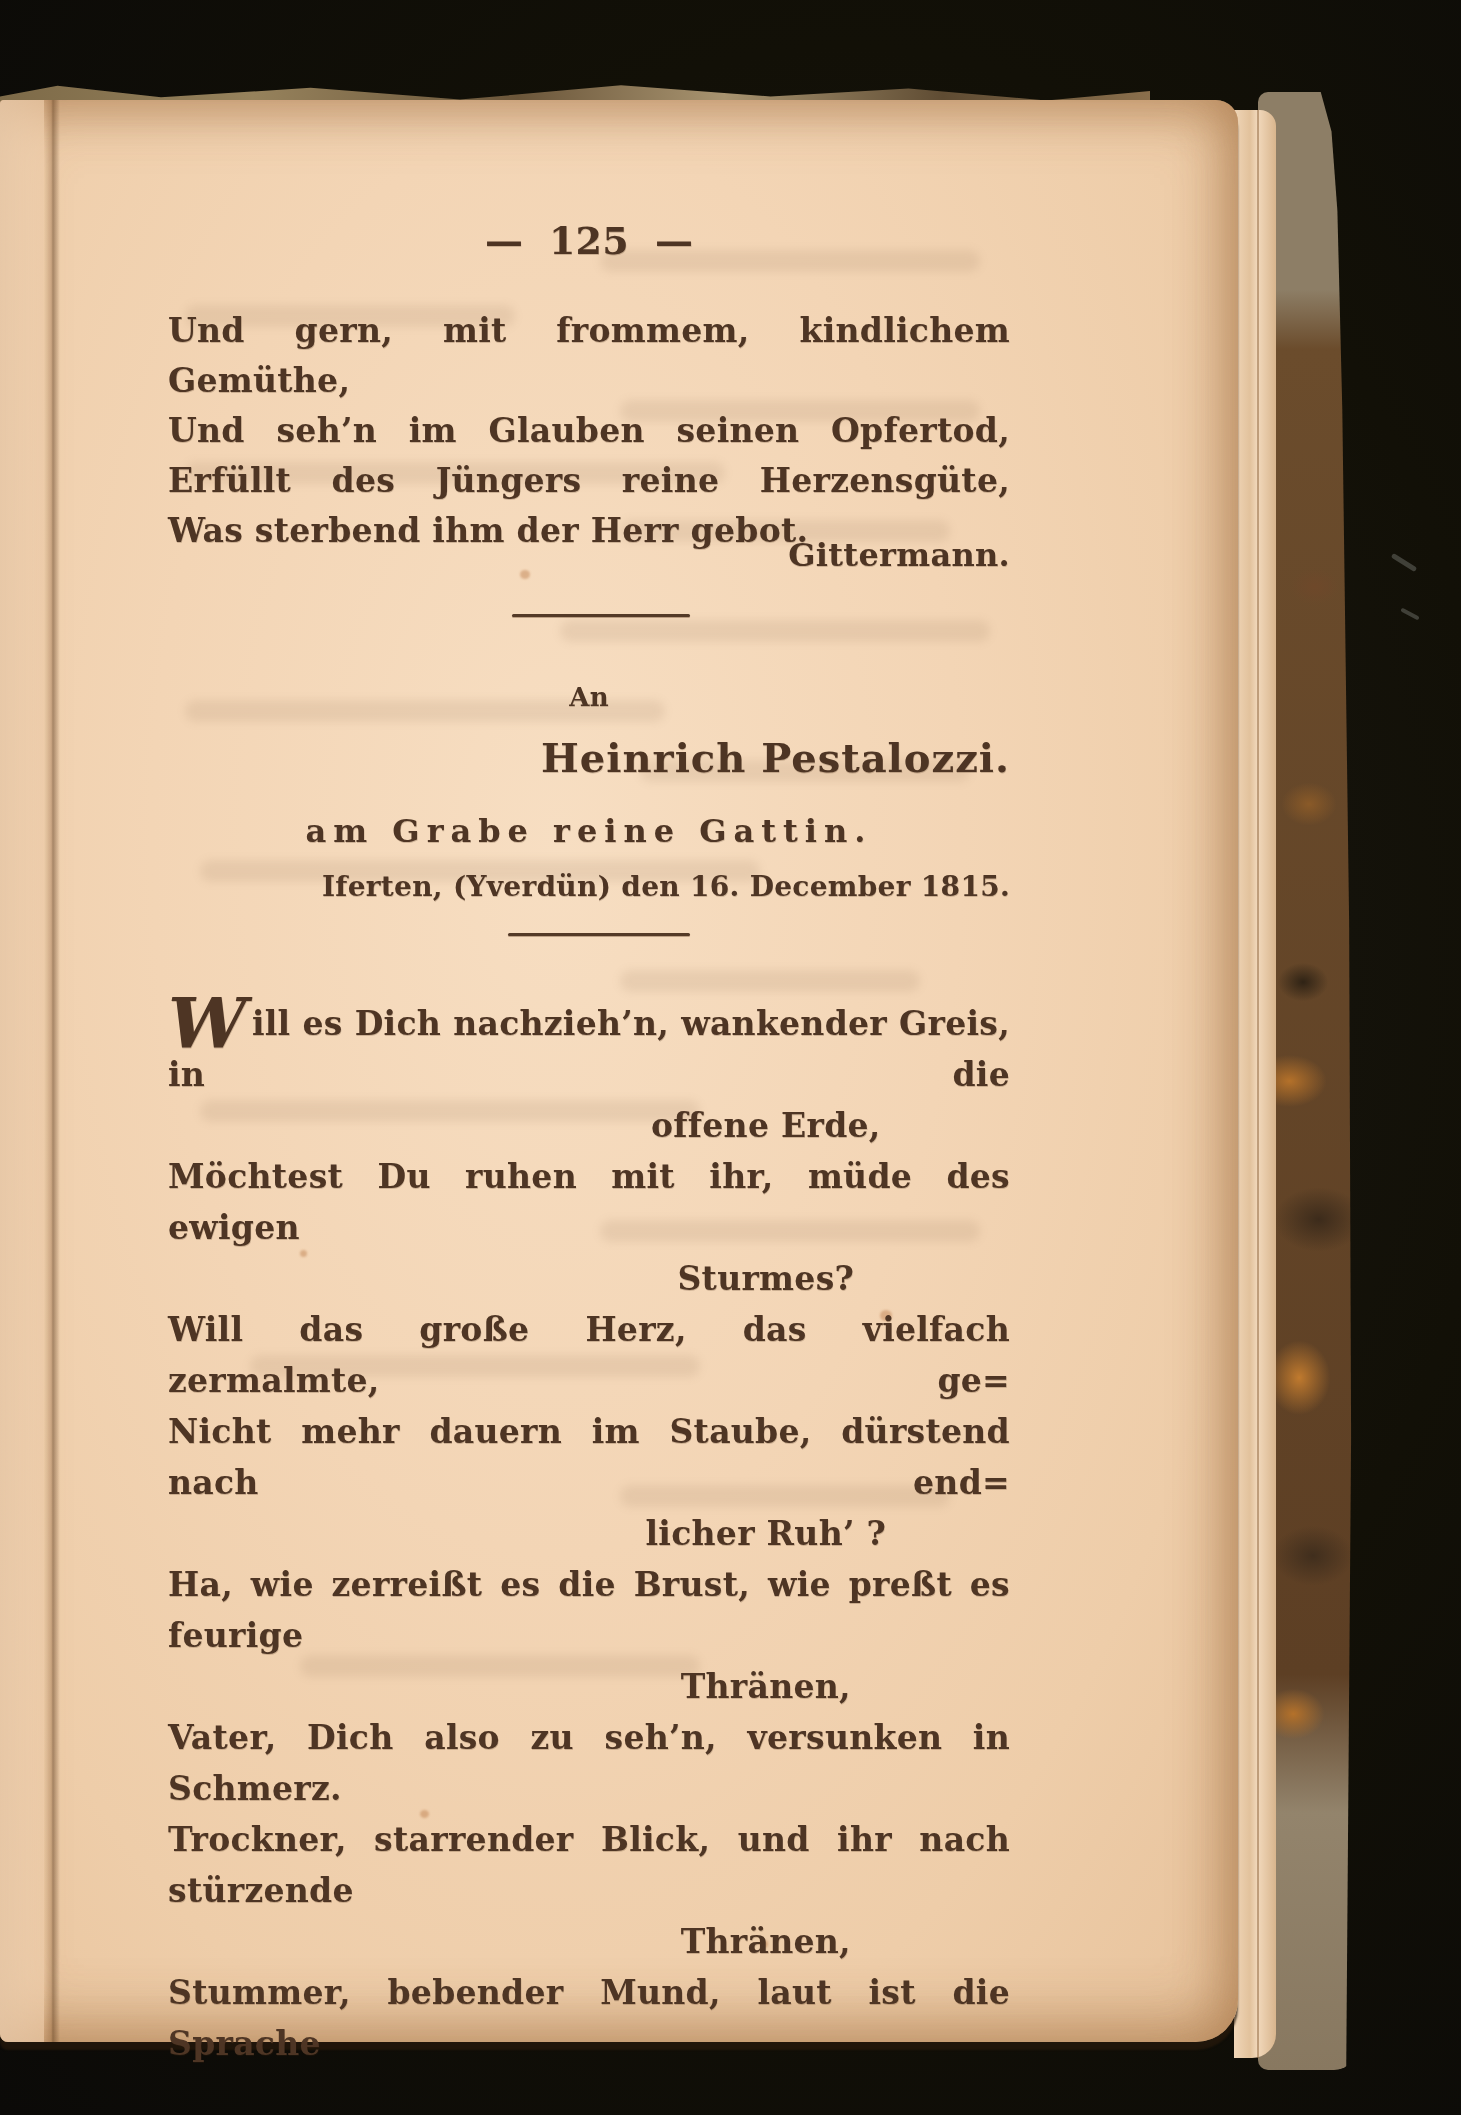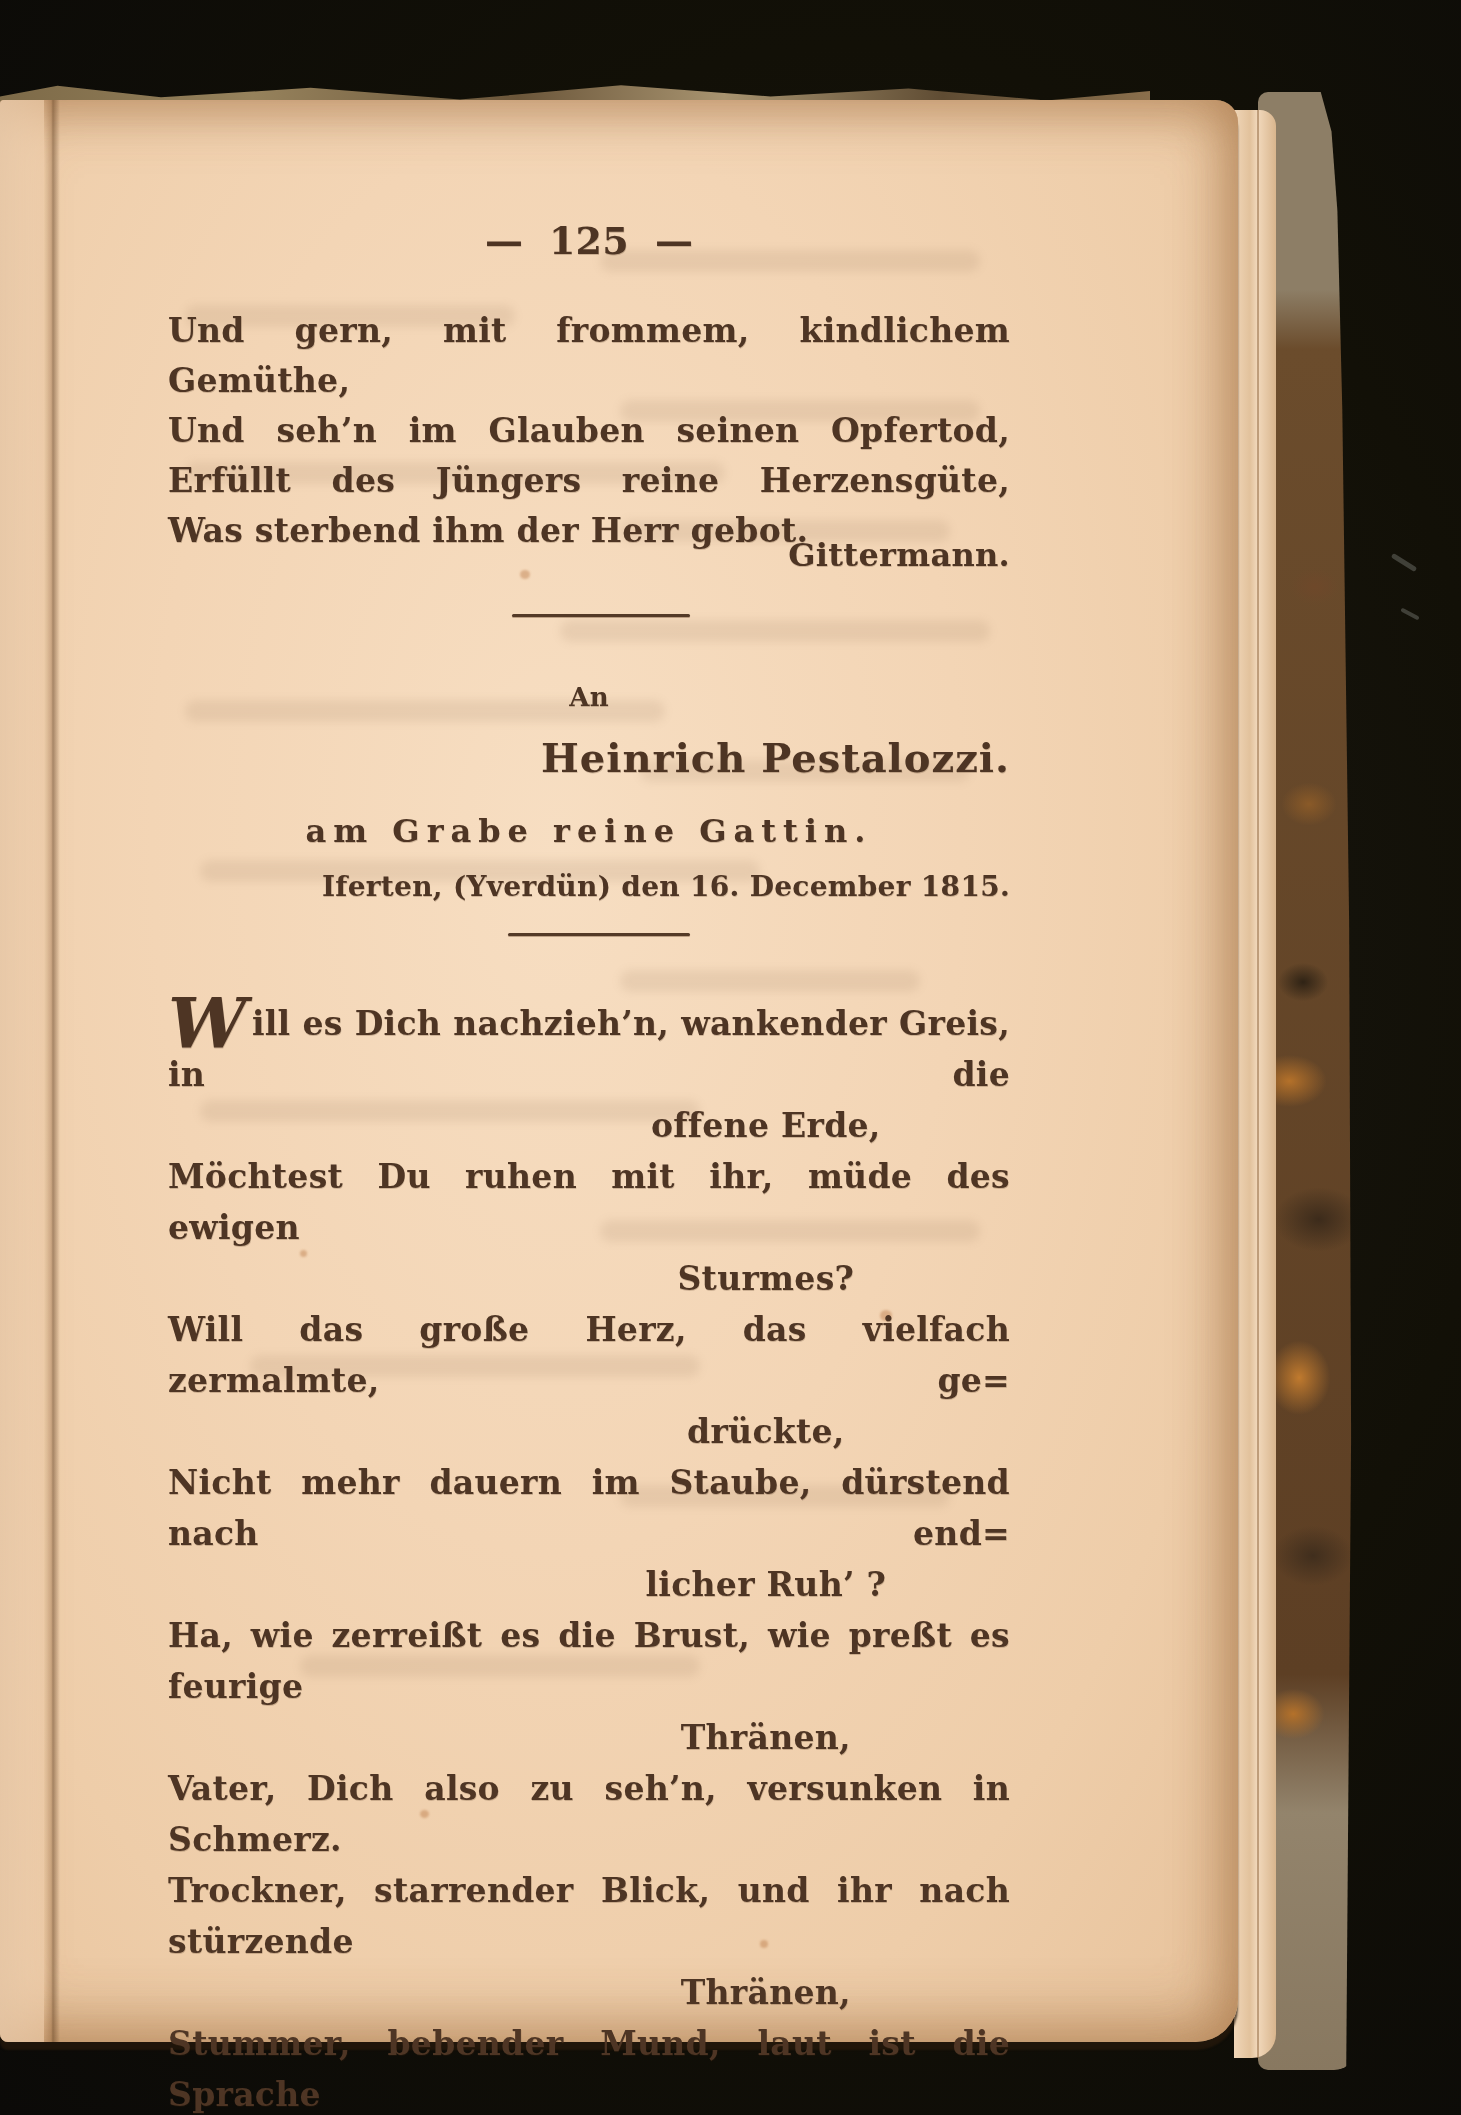--- a/index.html
+++ b/index.html
@@ -134,21 +134,20 @@
     <div class="textcol dateline">Iferten, (Yverdün) den 16. December 1815.</div>
 
     <div class="divider d2"></div>
 
     <div class="textcol poem">
         <div class="line first justify"><span class="initial">W</span><span>ill es Dich nachzieh’n, wankender Greis, in die</span></div>
         <div class="line cont">offene Erde,</div>
         <div class="line start justify">Möchtest Du ruhen mit ihr, müde des ewigen</div>
         <div class="line cont">Sturmes?</div>
         <div class="line start justify">Will das große Herz, das vielfach zermalmte, ge=</div>
-        <div class="line cont">drückte,</div>
         <div class="line start justify">Nicht mehr dauern im Staube, dürstend nach end=</div>
         <div class="line cont">licher Ruh’ ?</div>
         <div class="line start justify">Ha, wie zerreißt es die Brust, wie preßt es feurige</div>
         <div class="line cont">Thränen,</div>
         <div class="line start justify">Vater, Dich also zu seh’n, versunken in Schmerz.</div>
         <div class="line start justify">Trockner, starrender Blick, und ihr nach stürzende</div>
         <div class="line cont">Thränen,</div>
         <div class="line start justify">Stummer, bebender Mund, laut ist die Sprache</div>
       </div>
   </div>

